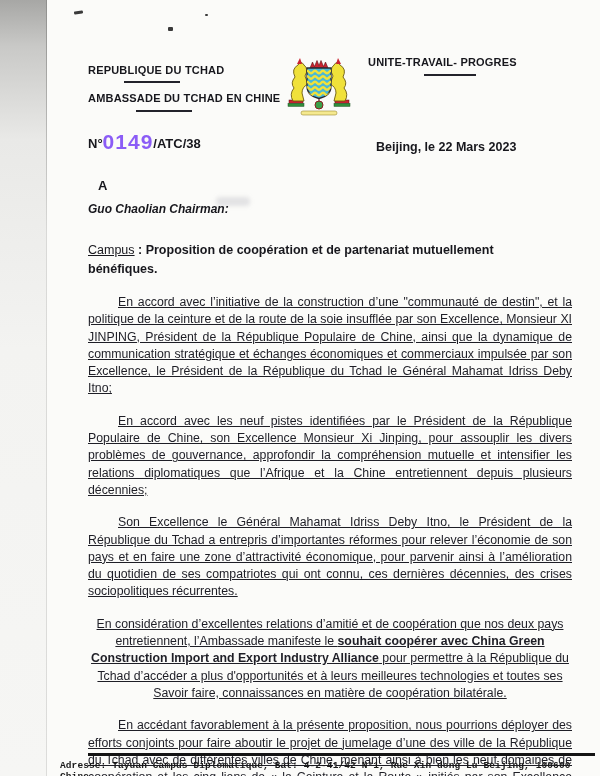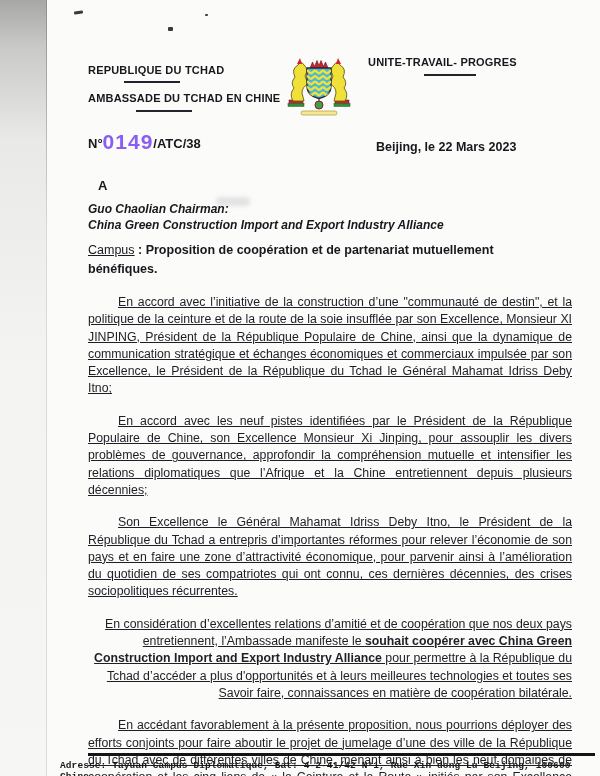--- a/index.html
+++ b/index.html
@@ -43,21 +43,21 @@
   
   .salutation{position:absolute;left:98px;top:178px;font-weight:700;font-size:13px;color:#17171d;}
   .addressee{position:absolute;left:88px;top:202px;font-weight:700;font-size:12px;line-height:15.5px;color:#17171d;font-style:italic;}
   
   .subject{position:absolute;left:88px;top:241px;width:478px;font-size:12.5px;line-height:19px;color:#17171d;}
   .subject .label{font-weight:400;text-decoration:underline;}
   .subject .rest{font-weight:700;}
   
   .letter-body{position:absolute;left:88px;top:294px;width:484px;font-size:12.3px;line-height:17.3px;}
   .letter-body p{margin:0 0 15px 0;text-align:justify;text-indent:30px;text-decoration:underline;}
-  .letter-body p.flush{text-align:right;text-indent:0;}
+  .letter-body p.flush{text-align:center;text-indent:0;}
   .letter-body .b{font-weight:700;}
   
   .footer-rule{position:absolute;left:88px;right:5px;top:753px;height:3px;background:#141414;}
   .footer-address{
     position:absolute;left:60px;right:0;top:760px;
     font-weight:700;font-size:9.5px;color:#1a1a1a;letter-spacing:.1px;font-family:Liberation Mono, monospace;
   }
 </style>
 </head>
 <body>
@@ -123,21 +123,20 @@
   <span class="ref-number">0149</span>
   <span class="ref-suffix">/ATC/38</span>
 </div>
 
 <div class="date-line">Beijing, le 22 Mars 2023</div>
 
 <div class="salutation">A</div>
 
 <div class="addressee">
   <div>Guo Chaolian Chairman:</div>
-  <div>China Green Construction Import and Export Industry Alliance</div>
 </div>
 
 <div class="subject">
   <span class="label">Campus</span><span class="rest"> : </span><span class="rest">Proposition de coopération et de partenariat mutuellement bénéfiques.</span>
 </div>
 
 <div class="letter-body">
   <p>En accord avec l’initiative de la construction d’une "communauté de destin", et la politique de la ceinture et de la route de la soie insufflée par son Excellence, Monsieur XI JINPING, Président de la République Populaire de Chine, ainsi que la dynamique de communication stratégique et échanges économiques et commerciaux impulsée par son Excellence, le Président de la République du Tchad le Général Mahamat Idriss Deby Itno;</p>
   <p>En accord avec les neuf pistes identifiées par le Président de la République Populaire de Chine, son Excellence Monsieur Xi Jinping, pour assouplir les divers problèmes de gouvernance, approfondir la compréhension mutuelle et intensifier les relations diplomatiques que l’Afrique et la Chine entretiennent depuis plusieurs décennies;</p>
   <p>Son Excellence le Général Mahamat Idriss Deby Itno, le Président de la République du Tchad a entrepris d’importantes réformes pour relever l’économie de son pays et en faire une zone d’attractivité économique, pour parvenir ainsi à l’amélioration du quotidien de ses compatriotes qui ont connu, ces dernières décennies, des crises sociopolitiques récurrentes.</p>

